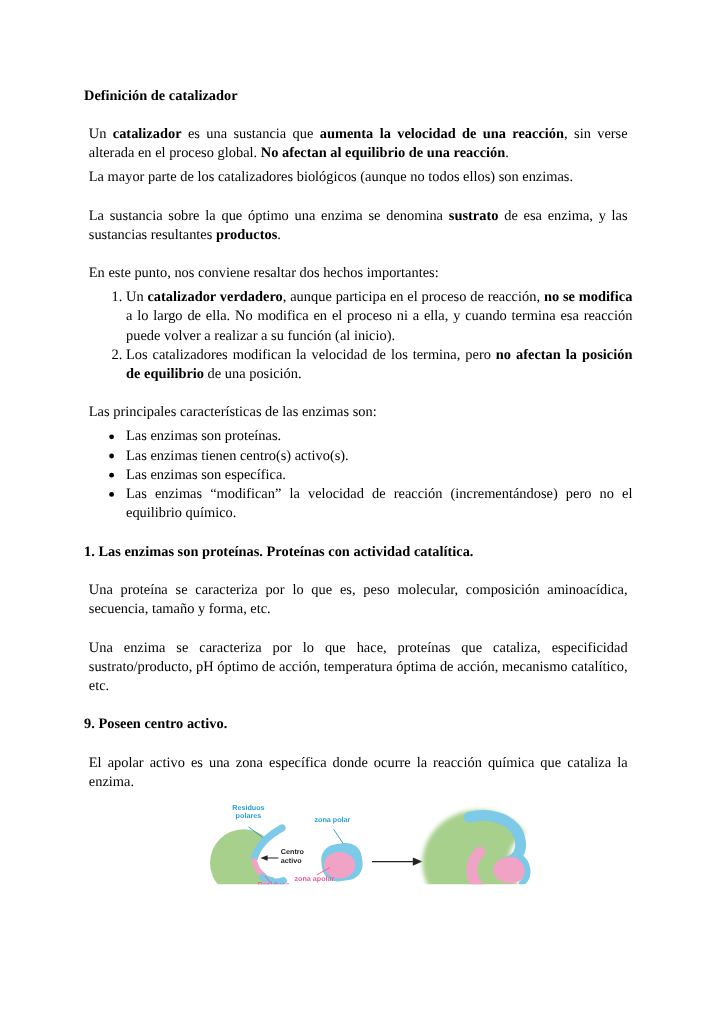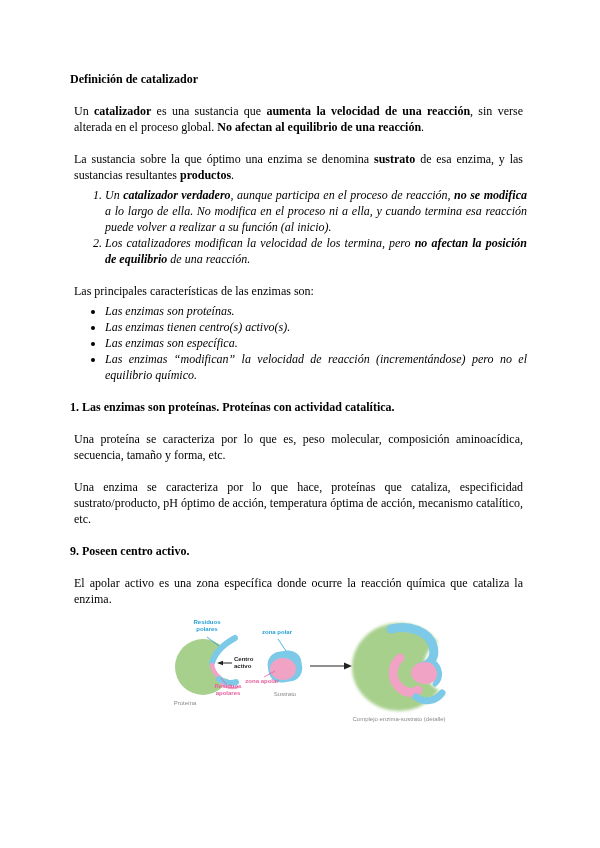--- a/index.html
+++ b/index.html
@@ -10,21 +10,21 @@
     background:#ffffff;
     padding:71px 73px 0 70px;
     font-family:"Liberation Serif", serif;
     font-size:12px;line-height:16px;color:#000;
     overflow:hidden;
   }
   .h{font-size:12px;font-weight:bold;margin:0;text-align:left;}
   .para{margin:4px;text-align:justify;}
   .gap{margin-top:16px;}
   .b{font-weight:bold;}
-  ol,ul{margin:0;padding-left:35px;text-align:justify;font-style:italic;}
+  ol,ul{margin:0;padding-left:35px;text-align:justify;}
   li{margin:0;padding:0;}
   
   .figure{position:relative;width:322px;height:124px;margin:9px 0 0 78px;}
   .figure svg{position:absolute;left:0;top:0;}
   .lbl{
     position:absolute;
     font-family:"Liberation Sans", sans-serif;
     font-size:6px;line-height:7px;text-align:center;
   }
   .lbl-blue{color:#29a0d6;font-weight:bold;}
@@ -34,26 +34,28 @@
   .tl{text-align:left;}
 </style>
 </head>
 <body>
 
 <div class="page">
 
   <h1 class="h">Definición de catalizador</h1>
 
   <p class="para gap"><span><span>Un </span><span class="b">catalizador</span><span> es una sustancia que </span><span class="b">aumenta la velocidad de una reacción</span><span>, sin verse alterada en el proceso global. </span><span class="b">No afectan al equilibrio de una reacción</span><span>.</span></span></p>
+  <p class="para">La mayor parte de los catalizadores biológicos (aunque no todos ellos) son enzimas.</p>
 
   <p class="para gap"><span><span>La sustancia sobre la que óptimo una enzima se denomina </span><span class="b">sustrato</span><span> de esa enzima, y las sustancias resultantes </span><span class="b">productos</span><span>.</span></span></p>
 
+  <p class="para gap">En este punto, nos conviene resaltar dos hechos importantes:</p>
   <ol>
     <li><span><span>Un </span><span class="b">catalizador verdadero</span><span>, aunque participa en el proceso de reacción, </span><span class="b">no se modifica</span><span> a lo largo de ella. No modifica en el proceso ni a ella, y cuando termina esa reacción puede volver a realizar a su función (al inicio).</span></span></li>
-    <li><span><span>Los catalizadores modifican la velocidad de los termina, pero </span><span class="b">no afectan la posición de equilibrio</span><span> de una reacción.</span></span></li>
+    <li><span><span>Los catalizadores modifican la velocidad de los termina, pero </span><span class="b">no afectan la posición de equilibrio</span><span> de una posición.</span></span></li>
   </ol>
 
   <p class="para gap">Las principales características de las enzimas son:</p>
   <ul>
     <li>Las enzimas son proteínas.</li>
     <li>Las enzimas tienen centro(s) activo(s).</li>
     <li>Las enzimas son específica.</li>
     <li>Las enzimas “modifican” la velocidad de reacción (incrementándose) pero no el equilibrio químico.</li>
   </ul>
 

